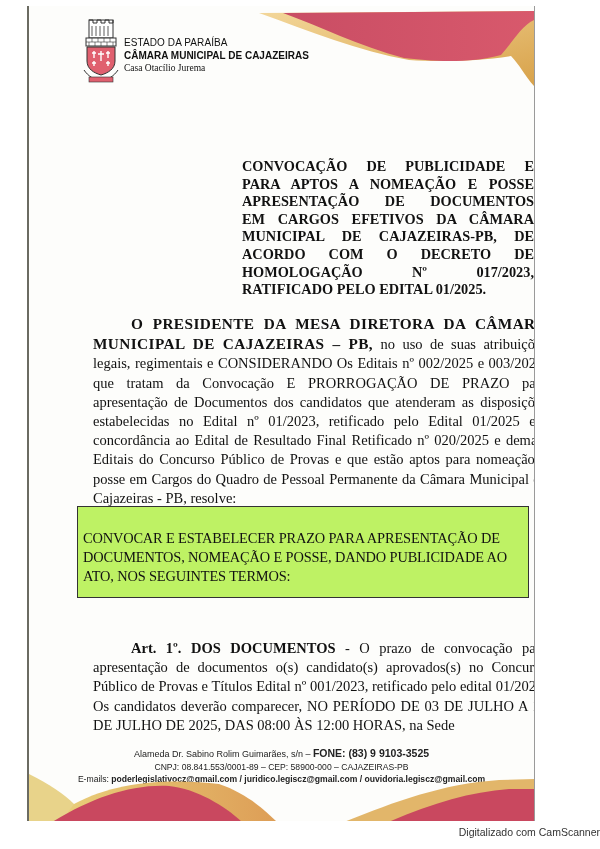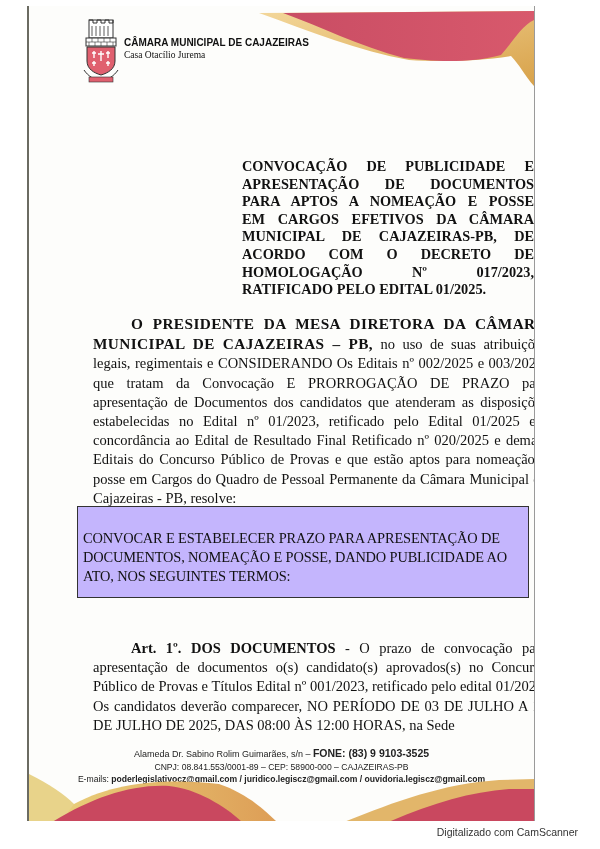--- a/index.html
+++ b/index.html
@@ -39,21 +39,21 @@
     position: absolute; left: 64px; width: 454px;
     font-size: 14.5px; line-height: 19.2px; text-align: justify;
   }
   .p1 { top: 308px; }
   .indent { display: inline-block; width: 38px; }
   b.bold { font-weight: bold; }
   .p1 .lead { font-size: 15.3px; letter-spacing: 0.4px; }
 
   .box {
     position: absolute; left: 48px; top: 500px; width: 450px; height: 90px;
-    border: 1.2px solid #333; background: #c4b5fd;
+    border: 1.2px solid #333; background: #bef264;
   }
   .box-text {
     position: absolute; left: 5px; top: 22px; width: 442px;
     font-size: 14.4px; line-height: 19.2px; letter-spacing: -0.15px;
   }
 
   .p2 { top: 617px; margin-top: 16px; }
 
   
   .footer {
@@ -61,21 +61,21 @@
     font-family: "Liberation Sans", sans-serif; color: #222; margin-top: 12px;
   }
   .f1 { font-size: 9px; line-height: 13px; }
   .f1 b { font-size: 10.5px; }
   .f2 { font-size: 8.6px; line-height: 12px; }
   .f3 { font-size: 8.6px; line-height: 12px; }
   .f3 b { font-weight: bold; }
   .bottom-wave { position: absolute; left: 0; top: 768px; width: 505px; height: 50px; }
 
   .watermark {
-    position: absolute; right: 22px; top: 826px;
+    position: absolute; right: 0; top: 826px;
     font-family: "Liberation Sans", sans-serif; font-size: 10.5px; color: #333;
   }
 </style>
 </head>
 <body>
 
 <div class="page">
 
   <svg class="top-wave" viewBox="0 0 296 80" preserveAspectRatio="none">
     <defs>
@@ -98,29 +98,30 @@
     <path d="M9 8 v10 M13 8 v10 M17 8 v10 M21 8 v10 M25 8 v10" stroke="#333" stroke-width="0.8"></path>
     <rect x="3" y="20" width="30" height="8" fill="#fff" stroke="#333" stroke-width="1"></rect>
     <path d="M3 24 h30 M9 20 v4 M15 20 v4 M21 20 v4 M27 20 v4 M6 24 v4 M12 24 v4 M18 24 v4 M24 24 v4 M30 24 v4" stroke="#333" stroke-width="0.6"></path>
     <path d="M4 29 h28 v14 c0 8 -7 12 -14 14 c-7 -2 -14 -6 -14 -14 Z" fill="#e0606f" stroke="#333" stroke-width="1"></path>
     <path d="M11 33 v7 M9 35 h4 M18 33 v10 M15 36 h6 M25 33 v7 M23 35 h4 M11 43 v5 M9 45 h4 M25 43 v5 M23 45 h4" stroke="#fff" stroke-width="1.4"></path>
     <path d="M1 52 c4 6 10 10 17 10 c7 0 13 -4 17 -10" fill="none" stroke="#333" stroke-width="1"></path>
     <rect x="6" y="59" width="24" height="5" fill="#e0606f" stroke="#333" stroke-width="0.6"></rect>
   </svg>
 
   <div class="hdr-lines">
+    <div class="hdr-l1">ESTADO DA PARAÍBA</div>
     <div class="hdr-l2">CÂMARA MUNICIPAL DE CAJAZEIRAS</div>
     <div class="hdr-l3">Casa Otacílio Jurema</div>
   </div>
 
 
   <div class="subject">
     <div>CONVOCAÇÃO DE PUBLICIDADE E</div>
+    <div>PARA APTOS A NOMEAÇÃO E POSSE</div>
     <div>APRESENTAÇÃO DE DOCUMENTOS</div>
-    <div>PARA APTOS A NOMEAÇÃO E POSSE</div>
     <div>EM CARGOS EFETIVOS DA CÂMARA</div>
     <div>MUNICIPAL DE CAJAZEIRAS-PB, DE</div>
     <div>ACORDO COM O DECRETO DE</div>
     <div>HOMOLOGAÇÃO Nº 017/2023,</div>
     <div class="last">RATIFICADO PELO EDITAL 01/2025.</div>
   </div>
 
   <div class="body-par p1"><span class="indent"></span><b class="bold lead">O PRESIDENTE DA MESA DIRETORA DA CÂMARA MUNICIPAL DE CAJAZEIRAS – PB,</b><span> no uso de suas atribuições legais, regimentais e CONSIDERANDO Os Editais nº 002/2025 e 003/2025, que tratam da Convocação E PRORROGAÇÃO DE PRAZO para apresentação de Documentos dos candidatos que atenderam as disposições estabelecidas no Edital nº 01/2023, retificado pelo Edital 01/2025 em concordância ao Edital de Resultado Final Retificado nº 020/2025 e demais Editais do Concurso Público de Provas e que estão aptos para nomeação e posse em Cargos do Quadro de Pessoal Permanente da Câmara Municipal de Cajazeiras - PB, resolve:</span></div>
 
   <div class="box">

